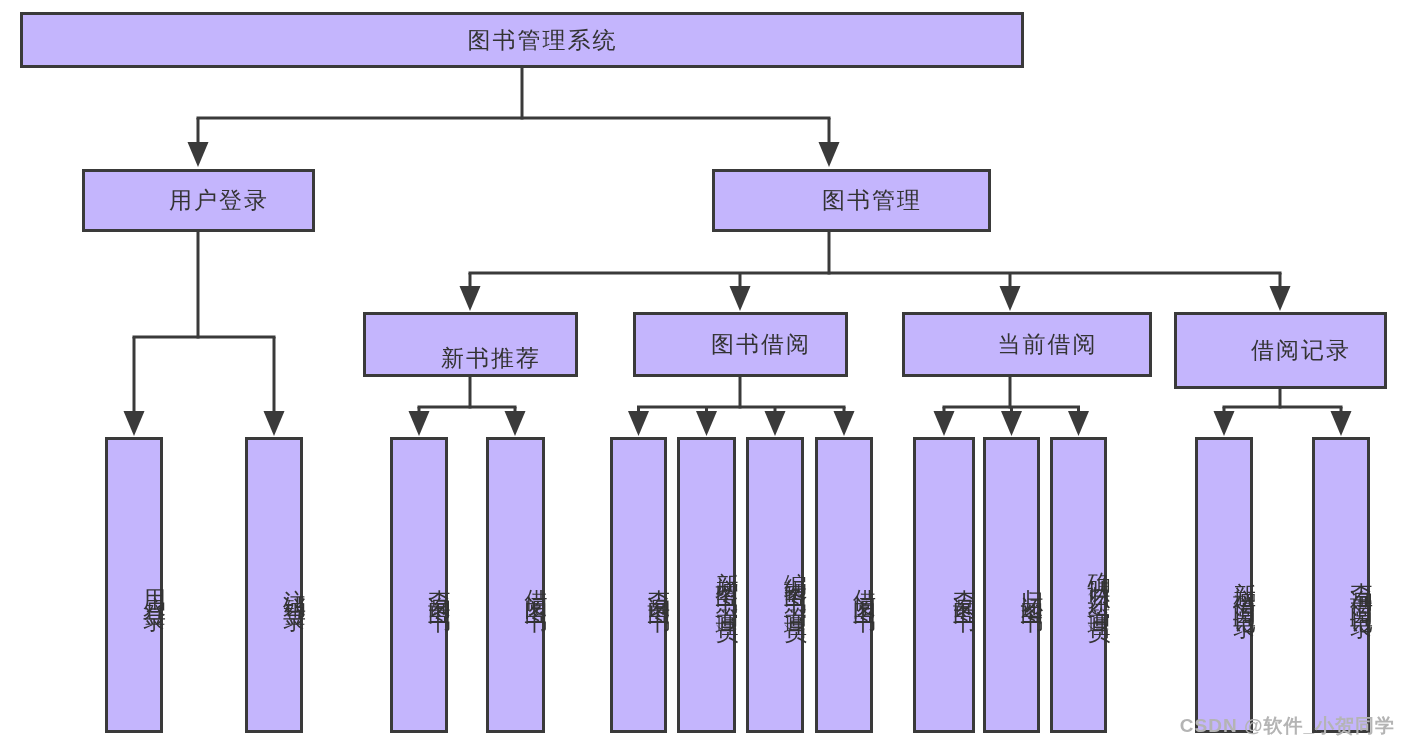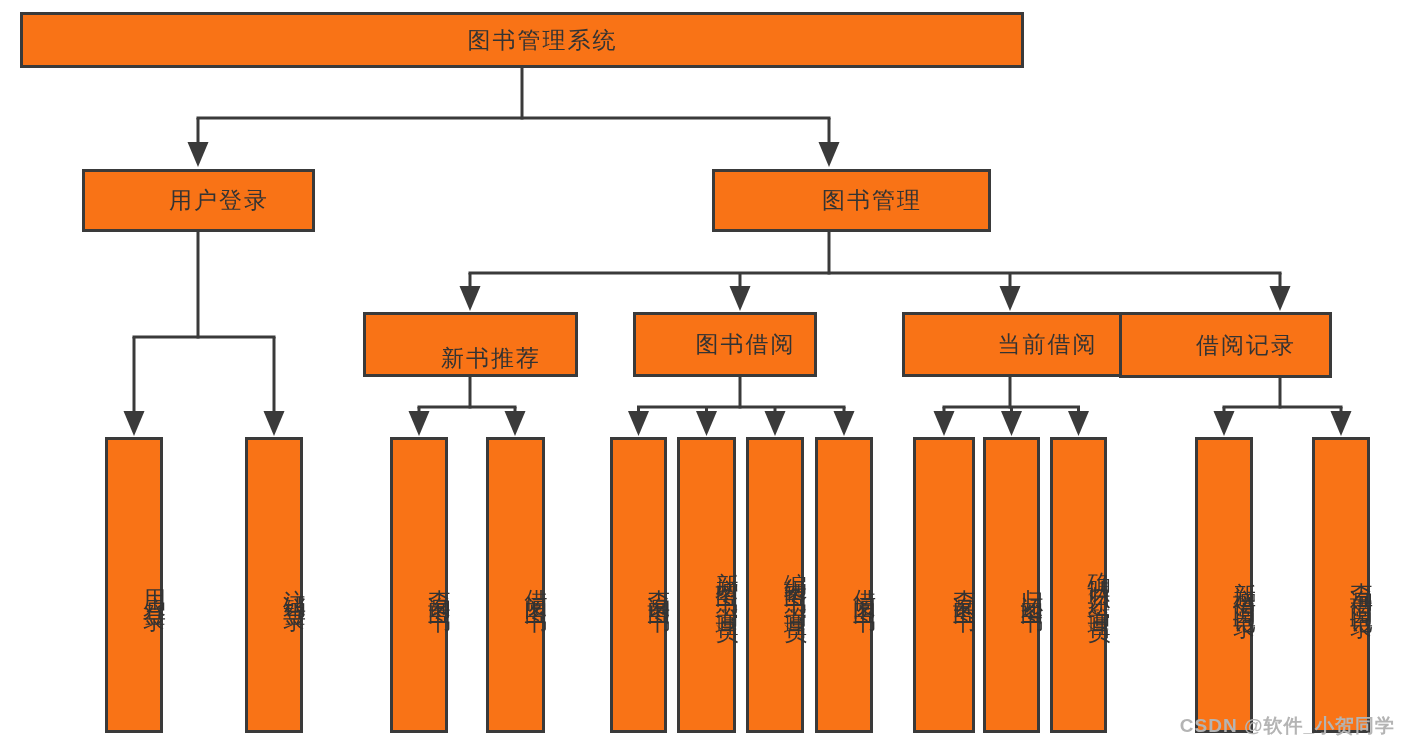--- a/index.html
+++ b/index.html
@@ -19,21 +19,21 @@
     overflow:hidden;
   }
   svg.connectors{position:absolute;left:0;top:0;z-index:1;}
   svg .cl{stroke:var(--line);stroke-width:3;fill:none;}
   svg .ah{fill:var(--line);stroke:none;}
   .node{
     position:absolute;
     z-index:2;
     box-sizing:border-box;
     border:3px solid var(--line);
-    background:#f97316;
+    background:#c4b5fd;
     display:flex;
     align-items:center;
     justify-content:center;
     color:var(--text);
     font-size:23px;
     letter-spacing:2px;
     text-align:center;
     padding-left:41px;
   }
   .node.v{
@@ -144,27 +144,27 @@
   <div class="node" style="left:82px;top:169px;width:233px;height:63px;">
     <span>用户登录</span>
   </div>
   <div class="node" style="left:712px;top:169px;width:279px;height:63px;">
     <span>图书管理</span>
   </div>
 
   <div class="node" style="left:363px;top:312px;width:215px;height:65px;align-items:flex-end;">
     <span>新书推荐</span>
   </div>
-  <div class="node" style="left:633px;top:312px;width:184px;height:65px;">
+  <div class="node" style="left:633px;top:312px;width:215px;height:65px;">
     <span>图书借阅</span>
   </div>
   <div class="node" style="left:902px;top:312px;width:250px;height:65px;">
     <span>当前借阅</span>
   </div>
-  <div class="node" style="left:1119px;top:312px;width:213px;height:66px;">
+  <div class="node" style="left:1174px;top:312px;width:213px;height:77px;">
     <span>借阅记录</span>
   </div>
 
   <div class="node v" style="left:105px;top:437px;width:58px;height:296px;">
     <span>用户登录</span>
   </div>
   <div class="node v" style="left:245px;top:437px;width:58px;height:296px;">
     <span>注销登录</span>
   </div>
 

